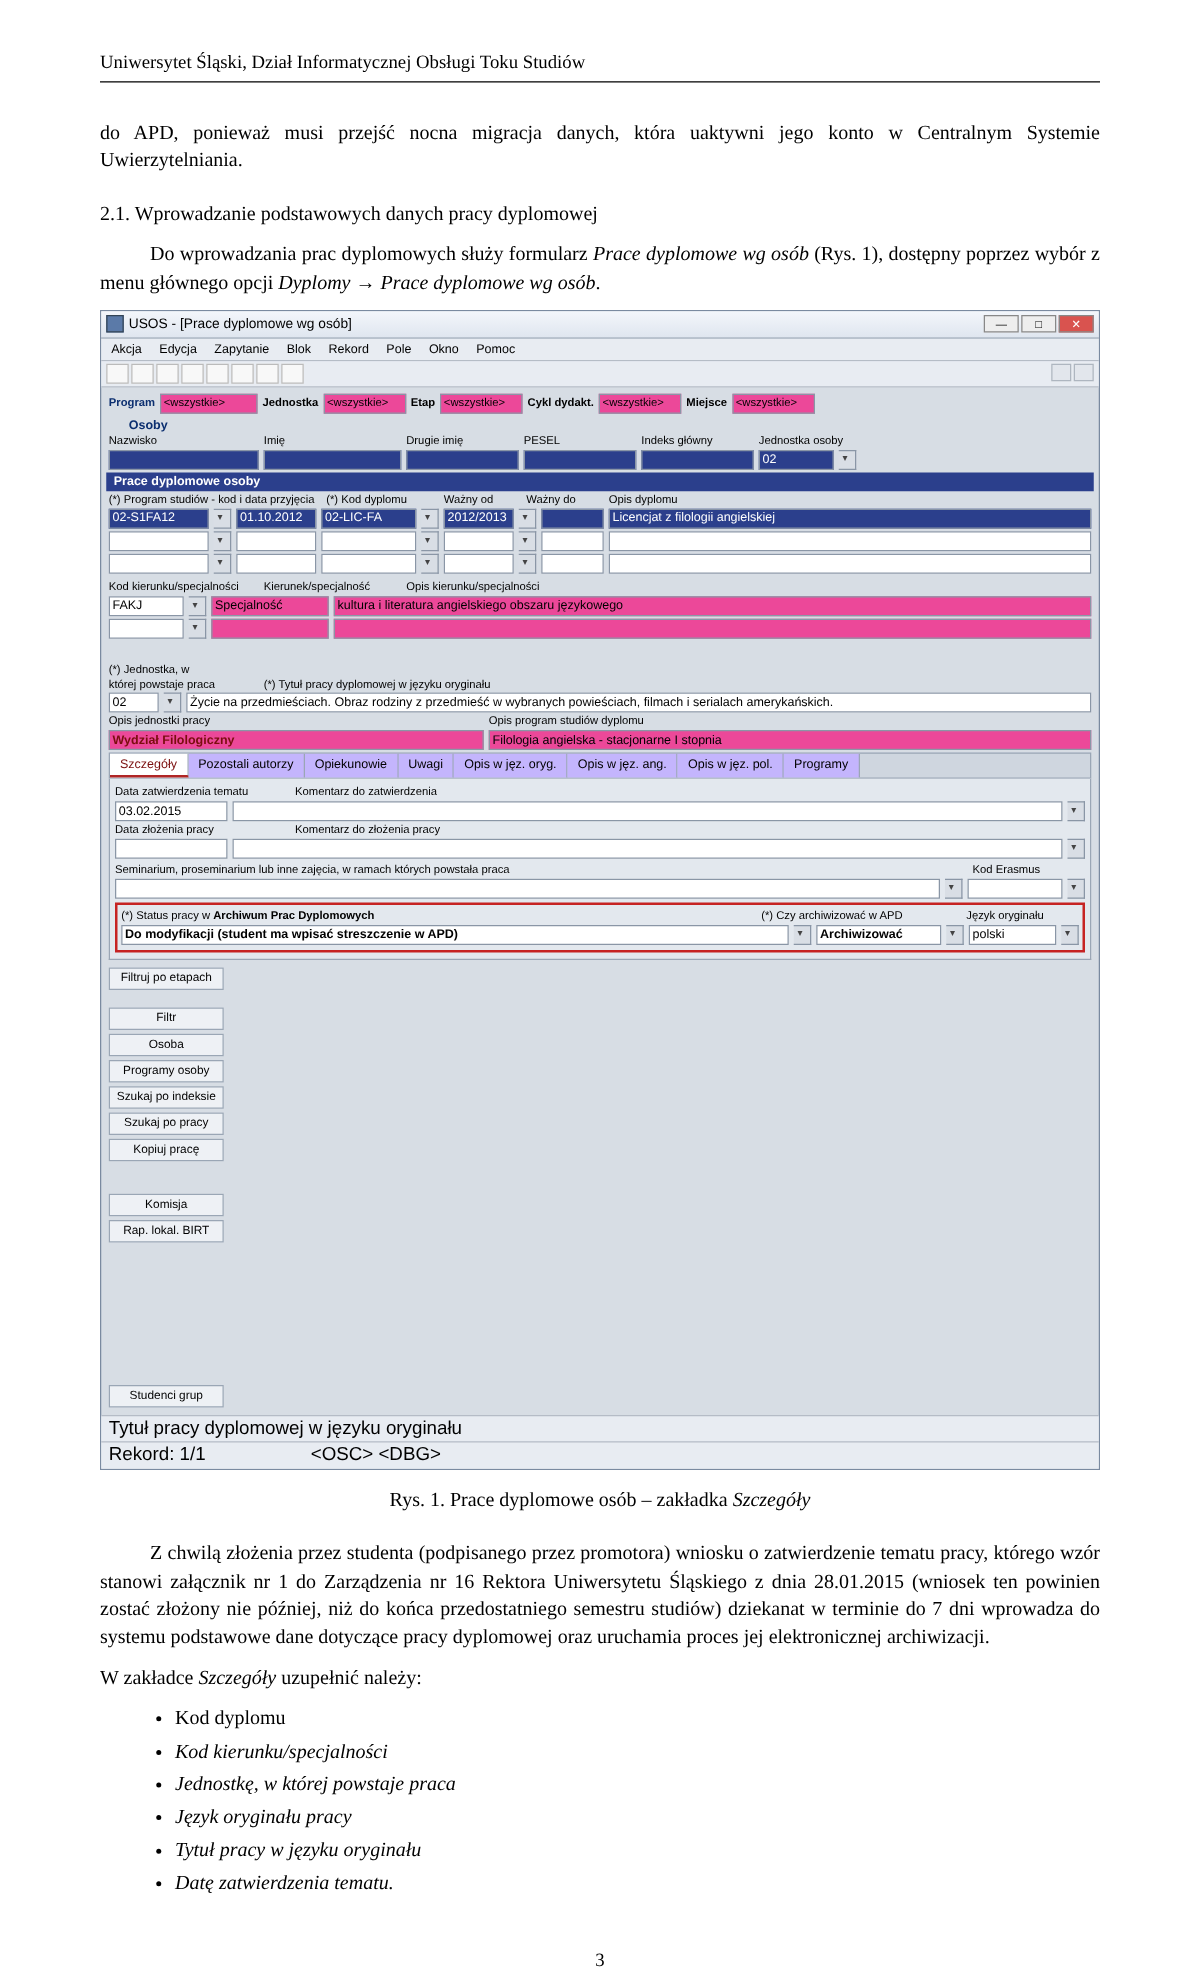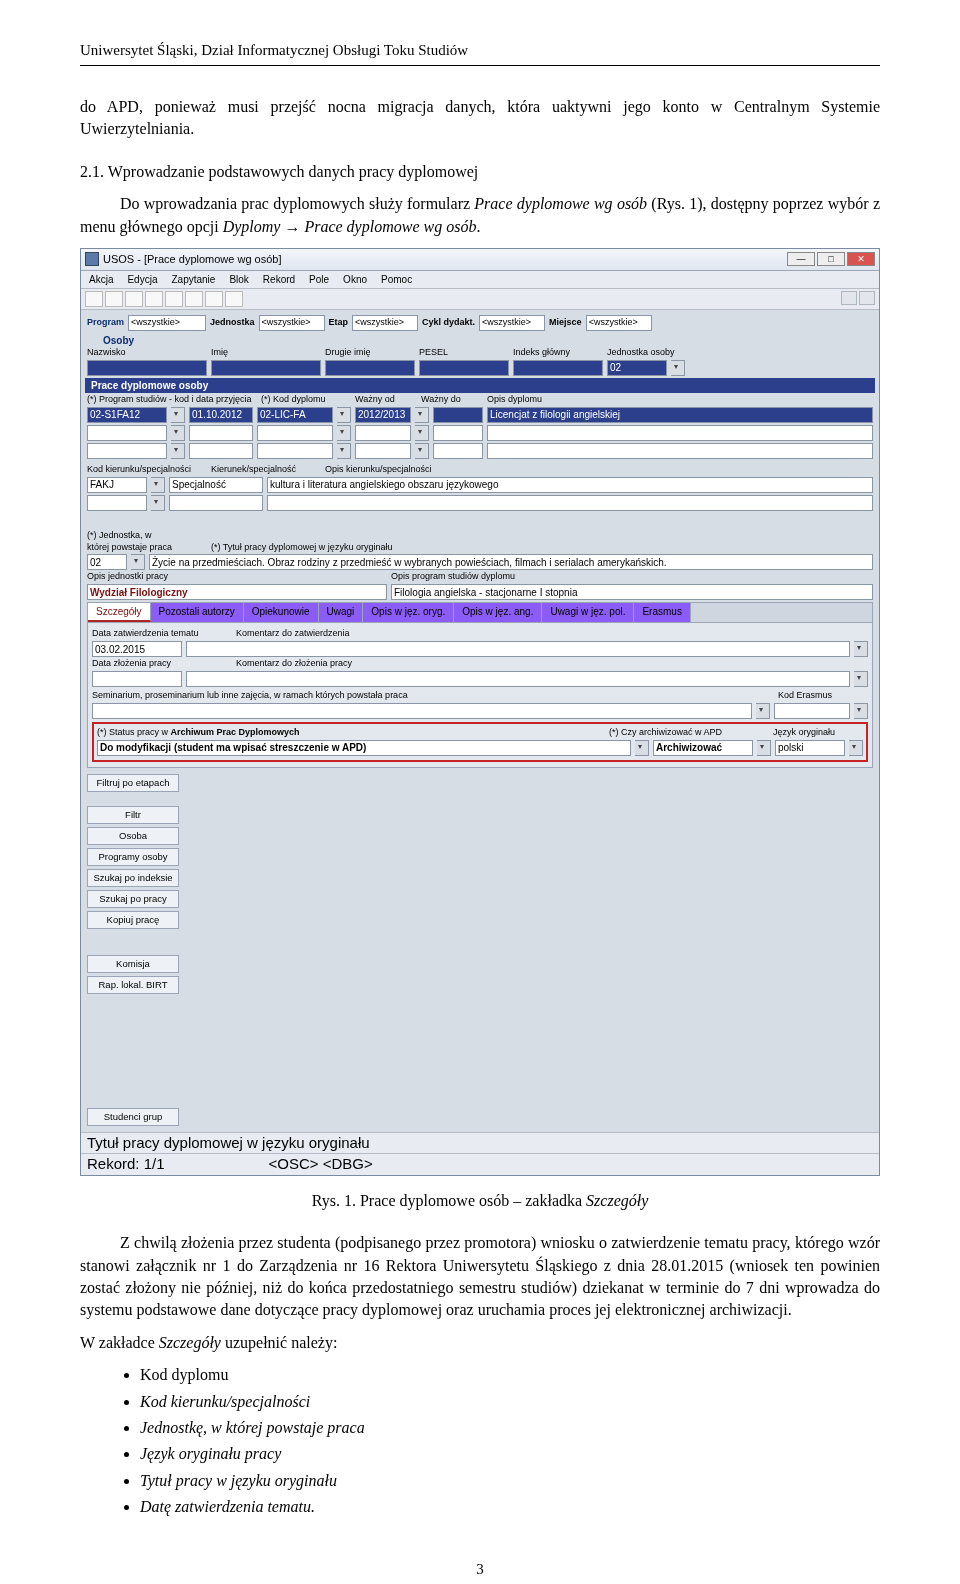--- a/index.html
+++ b/index.html
@@ -58,40 +58,40 @@
   .sm-ico { width:16px; height:14px; background:#e2e6ec; border:1px solid #aeb6c0; }
 
   .form-area { padding:3px 6px 6px 6px; }
   .row { display:flex; align-items:center; gap:4px; margin:2px 0; }
   .lbl { color:#000; }
   .lbl-b { font-weight:bold; }
   .field {
     background:#fff; border:1px solid #8a96a6; height:16px; padding:0 2px;
     display:flex; align-items:center; overflow:hidden;
   }
-  .field.grey { background:#ffffff; }
+  .field.grey { background:#ec4899; }
   .picker { width:14px; height:16px; background:#d9dee5; border:1px solid #8a96a6; border-left:none; position:relative; }
   .picker::after { content:"▾"; font-size:8px; position:absolute; left:3px; top:2px; color:#444; }
   .bluebar { background:#2b3f8c; color:#fff; font-weight:bold; padding:2px 6px; margin:2px -2px; }
   .bluecell { background:#2b3f8c; color:#fff; }
   .section-head { color:#000; font-weight:bold; padding:2px 0 0 0;margin-left:16px; }
   .thin { font-size:9px; }
   .darkblue-head { color:#0b2e6f; font-weight:bold; }
 
   .side-col { width:92px; display:flex; flex-direction:column; gap:3px; }
   .side-btn {
     height:18px; background:#eef1f5; border:1px solid #9aa6b5;
     display:flex; align-items:center; justify-content:center; font-size:9.5px;
   }
   .main-flex { display:flex; gap:6px;flex-direction:column; }
   .main-left { flex:1; }
 
   .tabs { display:flex; background:#cfd6df; border:1px solid #9aa6b5; margin-top:2px; }
   .tab {
-    padding:3px 8px; border-right:1px solid #9aa6b5; background:#8b5cf6;
+    padding:3px 8px; border-right:1px solid #9aa6b5; background:#c4b5fd;
     font-size:10px; white-space:nowrap;
   }
   .tab.active { background:#fff; border-bottom:2px solid #b02525; color:#7a0e0e; }
   .redbox { border:2px solid #c62323; padding:2px 3px; margin:3px 0; }
 
   .statusbar {
     display:flex; gap:12px; padding:2px 6px; background:#e8ecf2;
     border-top:1px solid #b5bcc6; font-size:15px;
   }
 
@@ -266,22 +266,22 @@
           <div class="field grey" style="flex:1">Filologia angielska - stacjonarne I stopnia</div>
         </div>
 
         <div class="tabs">
           <div class="tab active">Szczegóły</div>
           <div class="tab">Pozostali autorzy</div>
           <div class="tab">Opiekunowie</div>
           <div class="tab">Uwagi</div>
           <div class="tab">Opis w jęz. oryg.</div>
           <div class="tab">Opis w jęz. ang.</div>
-          <div class="tab">Uwagi w jęz. pol.</div>
-          <div class="tab">Erasmus</div>
+          <div class="tab">Opis w jęz. pol.</div>
+          <div class="tab">Programy</div>
         </div>
 
         <div style="border:1px solid #9aa6b5; border-top:none; padding:4px 4px 2px 4px; background:#e3e8ee;">
           <div class="row col-hdr">
             <span style="width:140px">Data zatwierdzenia tematu</span>
             <span>Komentarz do zatwierdzenia</span>
           </div>
           <div class="row">
             <div class="field" style="width:90px">03.02.2015</div>
             <div class="field" style="flex:1"></div>
@@ -341,21 +341,21 @@
         <div class="side-btn">Studenci grup</div>
       </div>
     </div>
   </div>
 
   <div class="statusbar">
     <span>Tytuł pracy dyplomowej w języku oryginału</span>
   </div>
   <div class="statusbar">
     <span>Rekord: 1/1</span>
-    <span style="margin-left:92px">&lt;OSC&gt; &lt;DBG&gt;</span>
+    <span style="margin-left:72px">&lt;OSC&gt; &lt;DBG&gt;</span>
   </div>
 </div>
 
 <p class="fig-caption">
   <span>Rys. 1. Prace dyplomowe osób – zakładka </span><span class="italic">Szczegóły</span>
 </p>
 
 <p class="body-text indent">Z chwilą złożenia przez studenta (podpisanego przez promotora) wniosku o zatwierdzenie tematu pracy, którego wzór stanowi załącznik nr 1 do Zarządzenia nr 16 Rektora Uniwersytetu Śląskiego z dnia 28.01.2015 (wniosek ten powinien zostać złożony nie później, niż do końca przedostatniego semestru studiów) dziekanat w terminie do 7 dni wprowadza do systemu podstawowe dane dotyczące pracy dyplomowej oraz uruchamia proces jej elektronicznej archiwizacji.</p>
 
 <p class="body-text">

